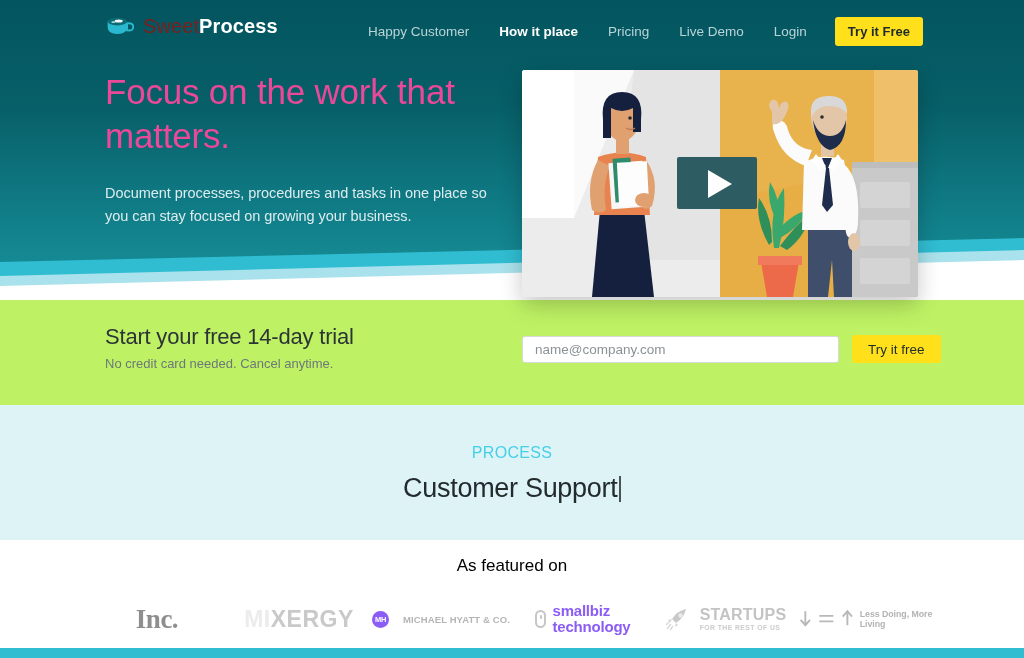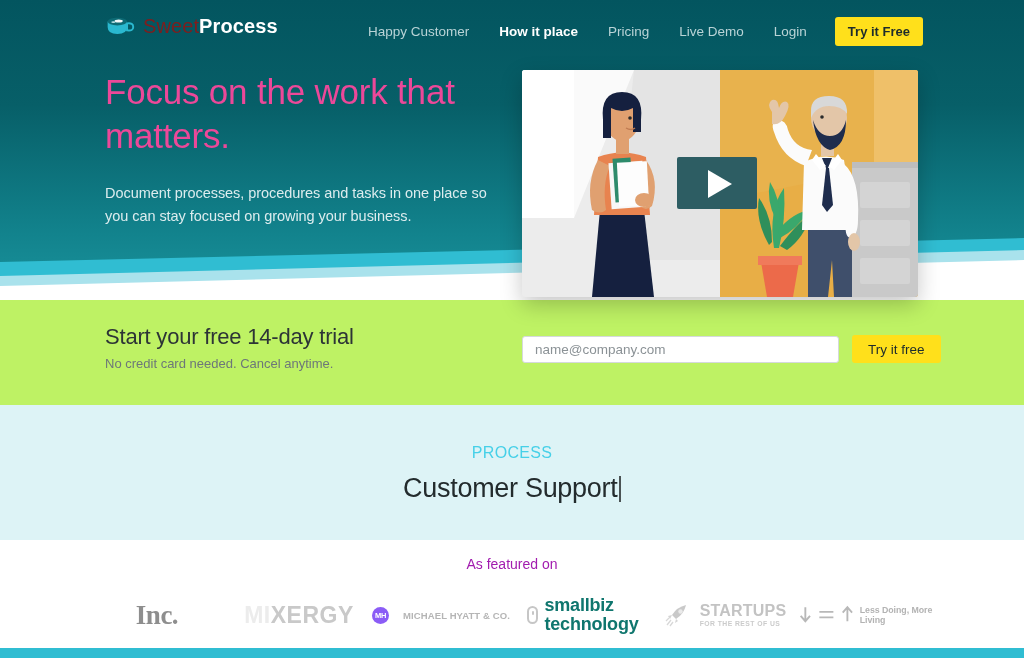--- a/index.html
+++ b/index.html
@@ -132,21 +132,21 @@
     background: #4a5254; margin-left: 2px;
   }
 
   
   .featured {
     position: absolute; left: 0; top: 540px; width: 1024px; height: 108px;
     background: #ffffff;
   }
   .featured-title {
     text-align: center; margin-top: 16px;
-    font-size: 14px; color: #a21caf; font-weight: 400;
+    font-size: 17px; color: #000000; font-weight: 400;
   }
   .logo-row {
     margin-top: 20px; display: flex; align-items: center;
     justify-content: center; gap: 0;
   }
   .logo-cell {
     width: 142px; height: 46px;
     display: flex; align-items: center; justify-content: center;
   }
   .logo-inc {
@@ -168,21 +168,21 @@
   .sb-mouse {
     width: 11px; height: 18px; border: 2px solid #c6c6c6; border-radius: 6px;
     position: relative;
   }
   .sb-mouse::after {
     content: ""; position: absolute; left: 50%; top: 3px;
     transform: translateX(-50%); width: 2px; height: 4px;
     background: #c6c6c6; border-radius: 1px;
   }
   .sb-words { line-height: 1.05; }
-  .sb-words div { font-size: 18px; font-weight: 700; color: #0f766e; letter-spacing: -0.2px; }
+  .sb-words div { font-size: 15px; font-weight: 700; color: #8b5cf6; letter-spacing: -0.2px; }
   .logo-startups { display: flex; align-items: center; gap: 10px; }
   .st-words { line-height: 1.05; }
   .st-main { font-size: 16px; font-weight: 700; color: #c3c3c3; letter-spacing: .2px; }
   .st-sub { font-size: 6.8px; font-weight: 700; color: #cbcbcb; letter-spacing: .45px; }
   .logo-lessdoing { display: flex; flex-direction: row; align-items: center; gap: 3px; }
   .ld-text { font-size: 8.8px; font-weight: 700; color: #b3b3b3; letter-spacing: -0.05px; }
 
   
   .bottom-bar {
     position: absolute; left: 0; top: 648px; width: 1024px; height: 10px;

